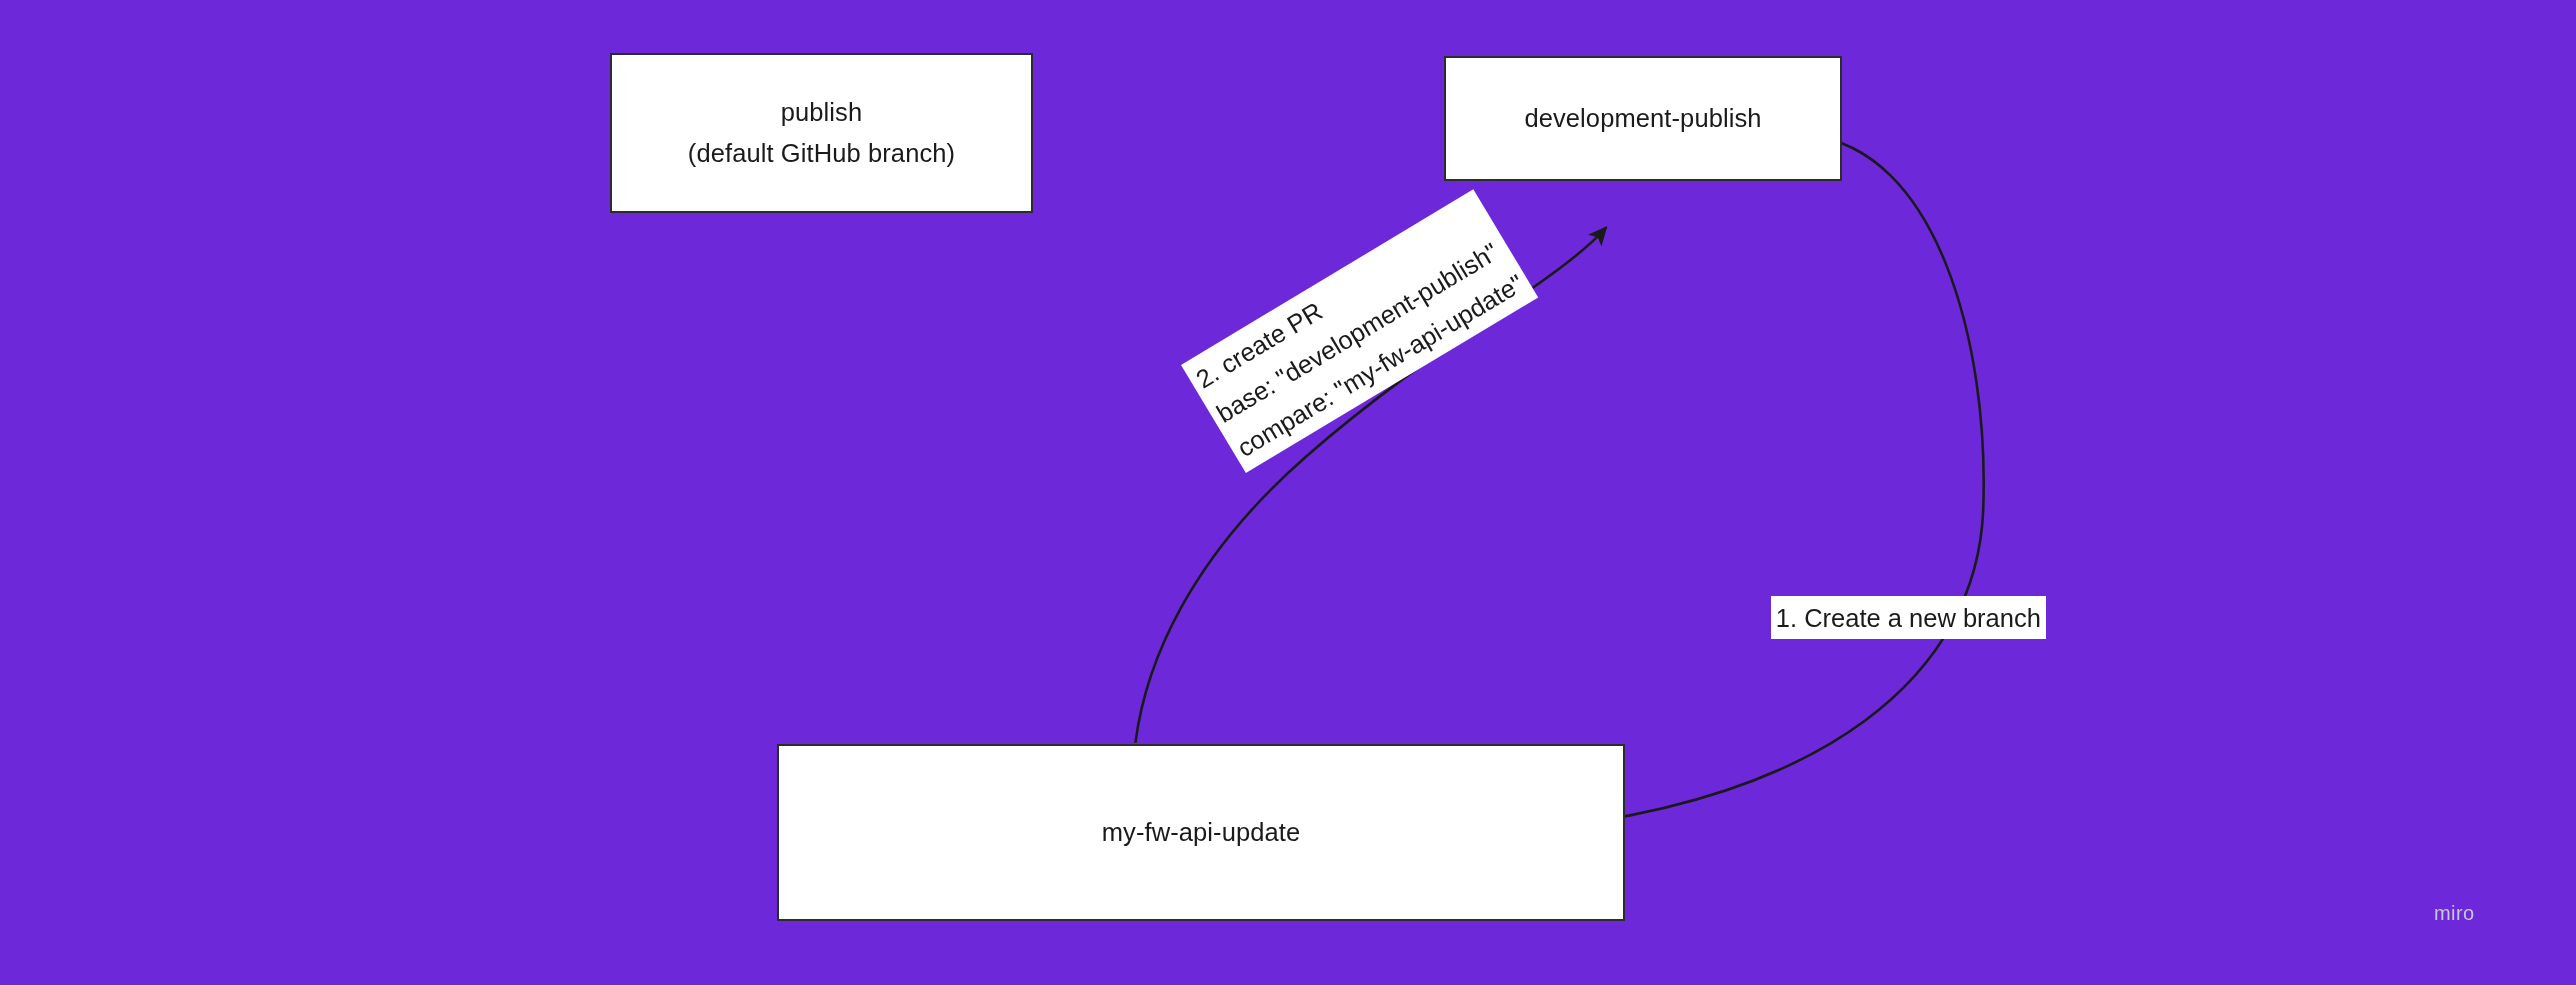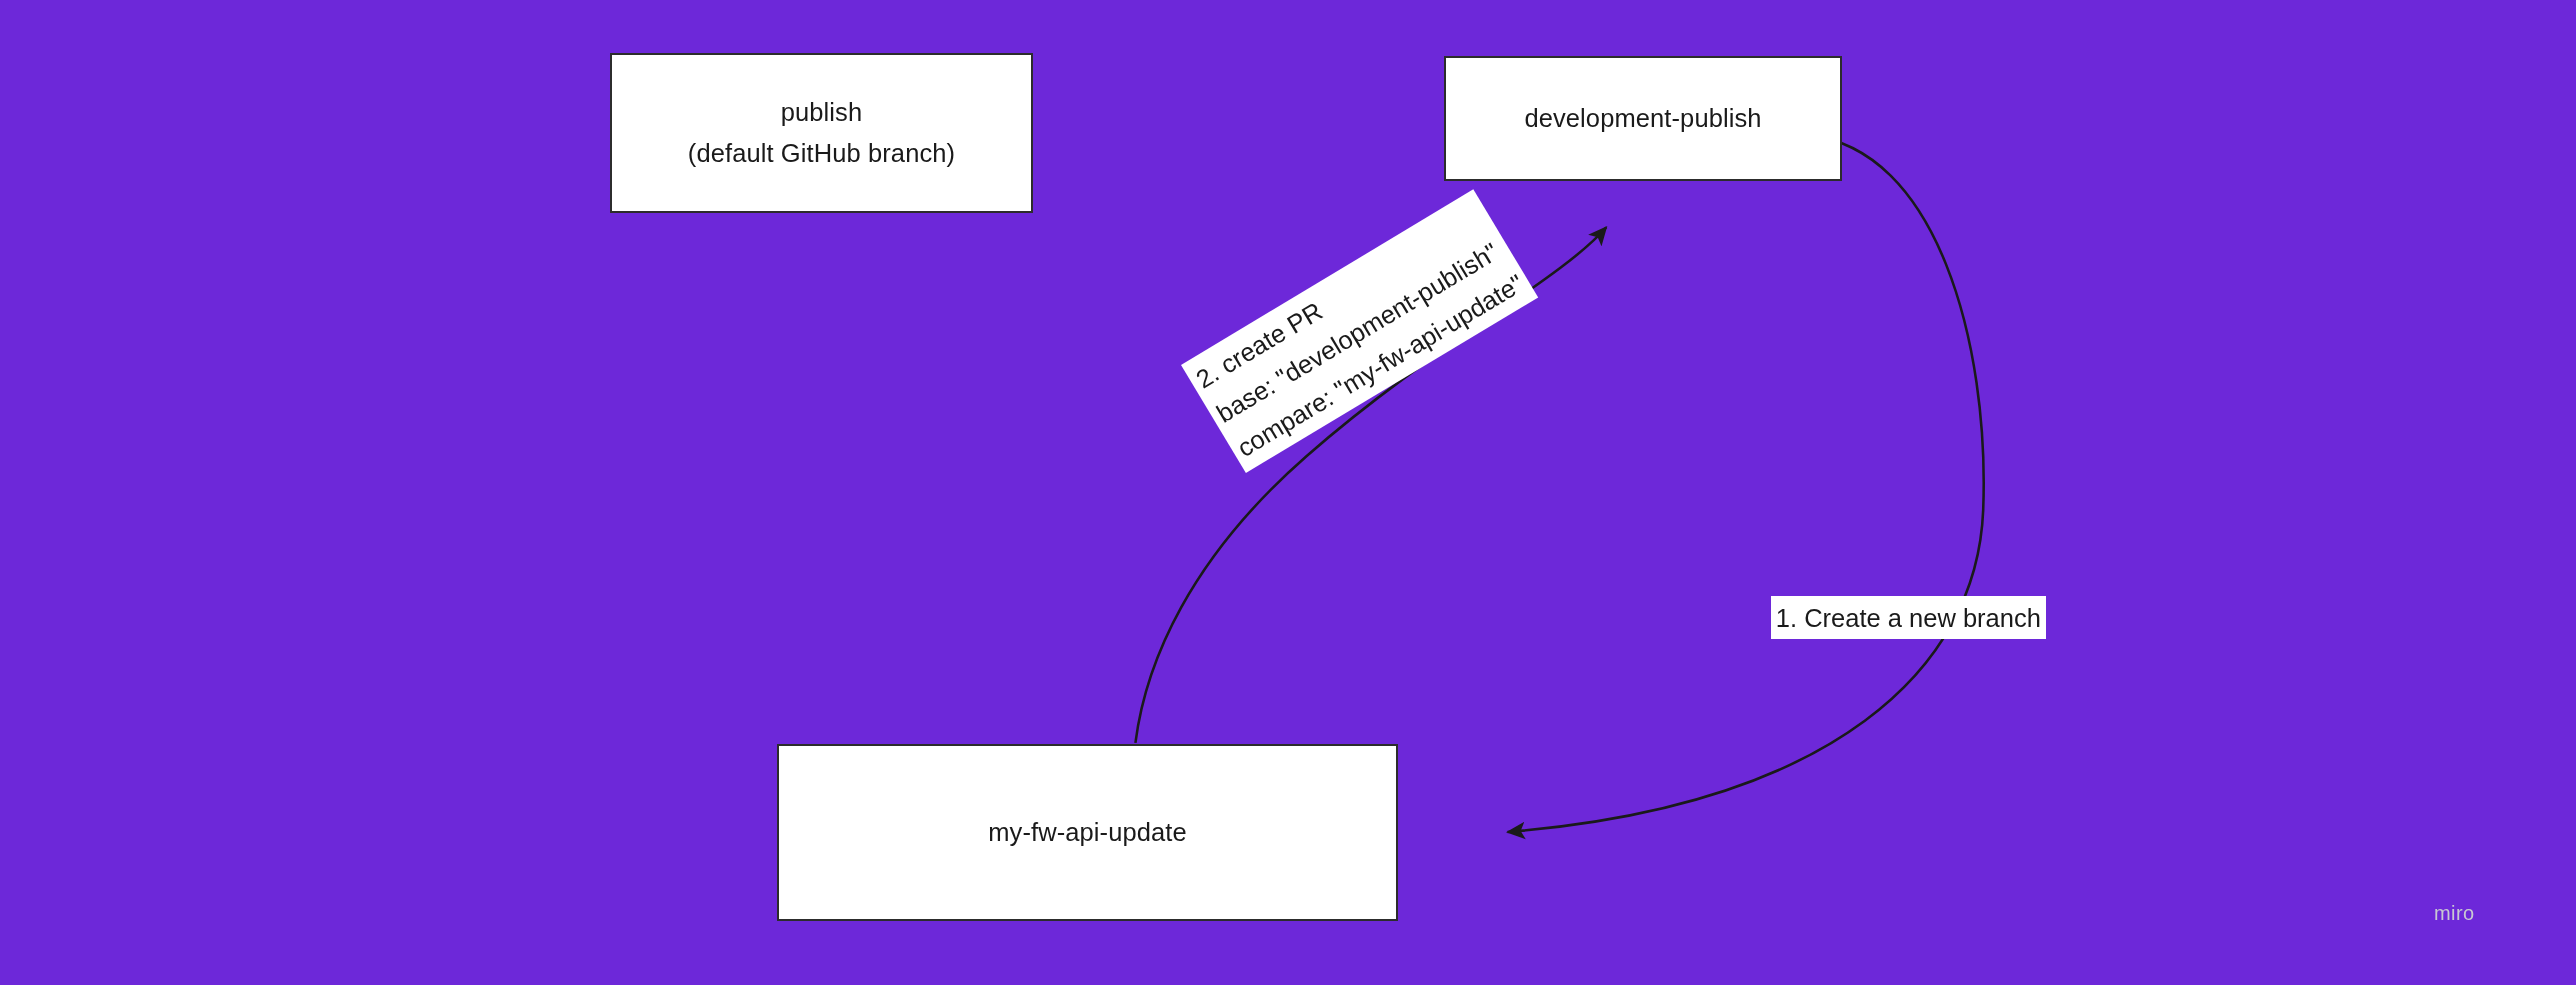--- a/index.html
+++ b/index.html
@@ -50,21 +50,21 @@
   #node-development-publish {
     left: 1409px;
     top: 56px;
     width: 398px;
     height: 125px;
     margin-left: 35px;
   }
   #node-my-fw-api-update {
     left: 777px;
     top: 744px;
-    width: 621px;
+    width: 848px;
     height: 177px;
     align-items: center;
   }
   .edge-label {
     position: absolute;
     font-size: 25.5px;
     line-height: 40px;
     color: #1a1a1a;
     white-space: pre-line;
     background: #ffffff;

